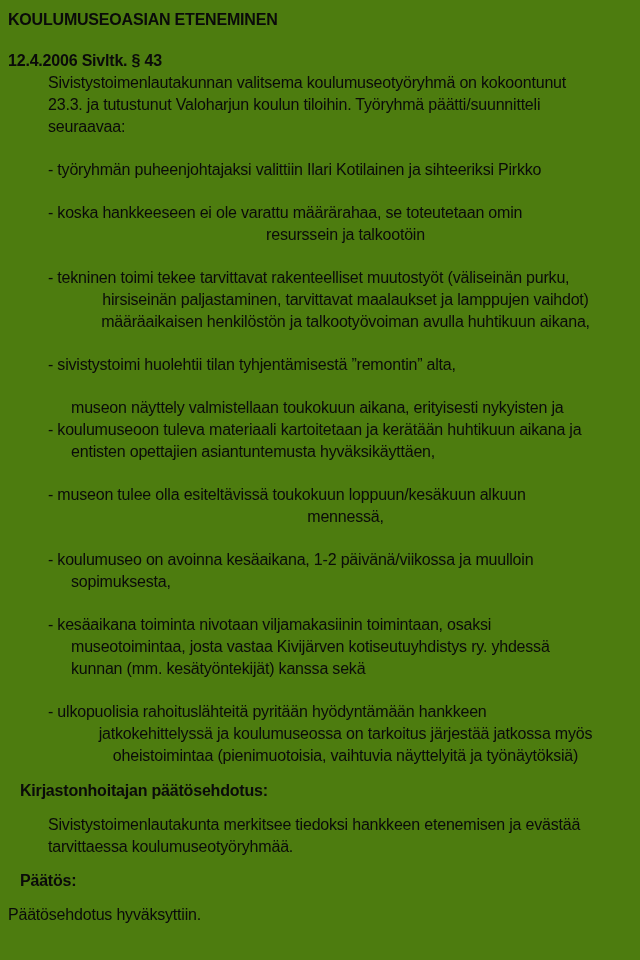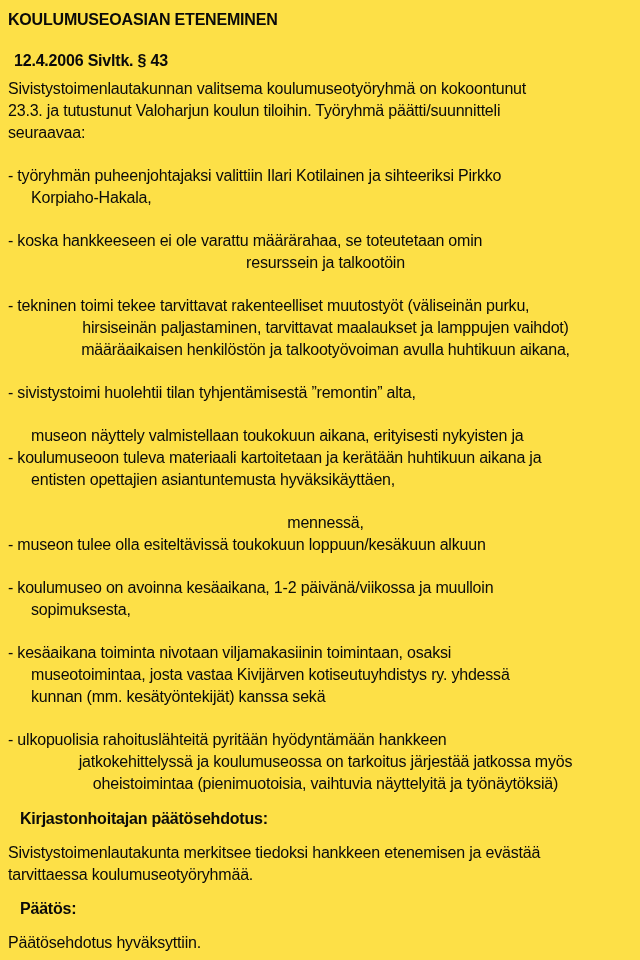--- a/index.html
+++ b/index.html
@@ -6,48 +6,49 @@
     margin: 0;
     padding: 0;
     background: #ffffff;
   }
   .page {
     position: relative;
     width: 640px;
     height: 960px;
     box-sizing: border-box;
     padding: 9px 10px 0 8px;
-    background: #fde047;
+    background: #4d7c0f;
     color: #0a0a0a;
     font-family: "Liberation Sans", "DejaVu Sans", sans-serif;
     font-size: 16px;
     line-height: 22px;
     letter-spacing: -0.2px;
     overflow: hidden;
   }
   .doc-title {
     font-weight: bold;
     margin: 0 0 19px 0;
   }
   .section-heading {
     font-weight: bold;
-    margin: 6px;
+    margin: 0;
   }
   .intro {
     margin: 0 0 21px 0;
   }
   .bullet {
     margin: 0 0 21px 0;
   }
   .bullet.last {
     margin-bottom: 13px;
   }
   .line {
     display: block;
     white-space: nowrap;
+    margin-left: 40px;
   }
   .c1 { padding-left: 13px; text-align: center; }   
   .c2 { padding-left: 23px; }   
   .proposal-heading, .decision-heading {
     font-weight: bold;
     margin: 12px;
   }
   .plain {
     margin: 0;
   }
@@ -62,21 +63,20 @@
   <p class="section-heading">12.4.2006 Sivltk. § 43</p>
 
   <div class="intro">
     <span class="line">Sivistystoimenlautakunnan valitsema koulumuseotyöryhmä on kokoontunut</span>
     <span class="line">23.3. ja tutustunut Valoharjun koulun tiloihin. Työryhmä päätti/suunnitteli</span>
     <span class="line">seuraavaa:</span>
   </div>
 
   <div class="bullet">
     <span class="line">- työryhmän puheenjohtajaksi valittiin Ilari Kotilainen ja sihteeriksi Pirkko</span>
-    <span class="line c2">Korpiaho-Hakala,</span>
   </div>
 
   <div class="bullet">
     <span class="line">- koska hankkeeseen ei ole varattu määrärahaa, se toteutetaan omin</span>
     <span class="line c1">resurssein ja talkootöin</span>
   </div>
 
   <div class="bullet">
     <span class="line">- tekninen toimi tekee tarvittavat rakenteelliset muutostyöt (väliseinän purku,</span>
     <span class="line c1">hirsiseinän paljastaminen, tarvittavat maalaukset ja lamppujen vaihdot)</span>
@@ -88,22 +88,22 @@
   </div>
 
 
   <div class="bullet">
     <span class="line c2">museon näyttely valmistellaan toukokuun aikana, erityisesti nykyisten ja</span>
     <span class="line">- koulumuseoon tuleva materiaali kartoitetaan ja kerätään huhtikuun aikana ja</span>
     <span class="line c2">entisten opettajien asiantuntemusta hyväksikäyttäen,</span>
   </div>
 
   <div class="bullet">
+    <span class="line">- museon tulee olla esiteltävissä toukokuun loppuun/kesäkuun alkuun</span>
     <span class="line c1">mennessä,</span>
-    <span class="line">- museon tulee olla esiteltävissä toukokuun loppuun/kesäkuun alkuun</span>
   </div>
 
   <div class="bullet">
     <span class="line">- koulumuseo on avoinna kesäaikana, 1-2 päivänä/viikossa ja muulloin</span>
     <span class="line c2">sopimuksesta,</span>
   </div>
 
   <div class="bullet">
     <span class="line">- kesäaikana toiminta nivotaan viljamakasiinin toimintaan, osaksi</span>
     <span class="line c2">museotoimintaa, josta vastaa Kivijärven kotiseutuyhdistys ry. yhdessä</span>

